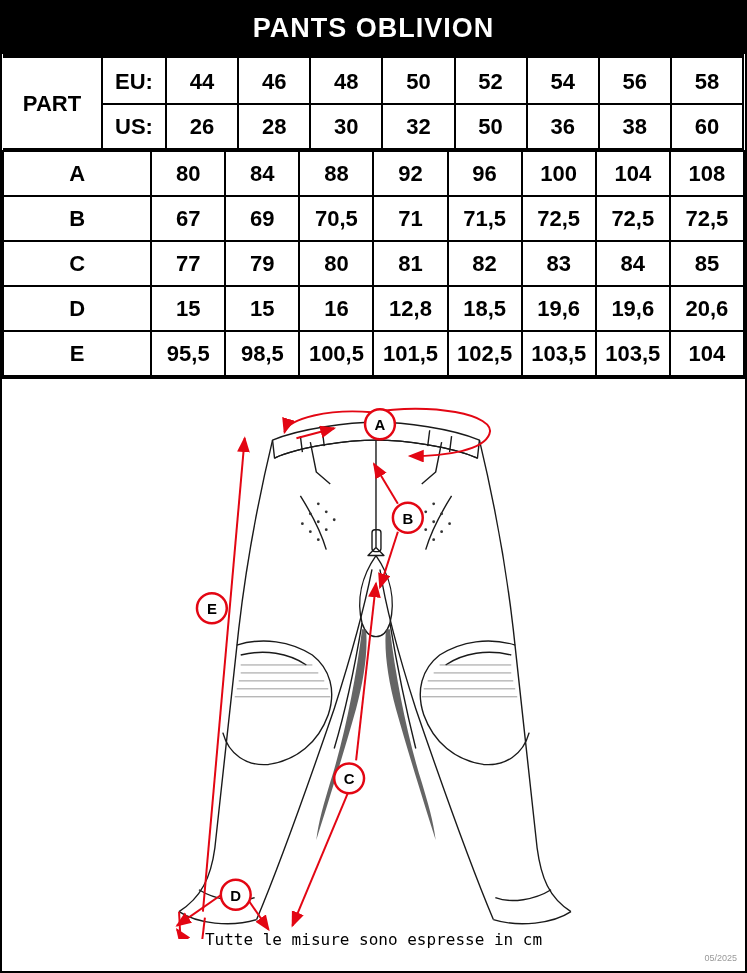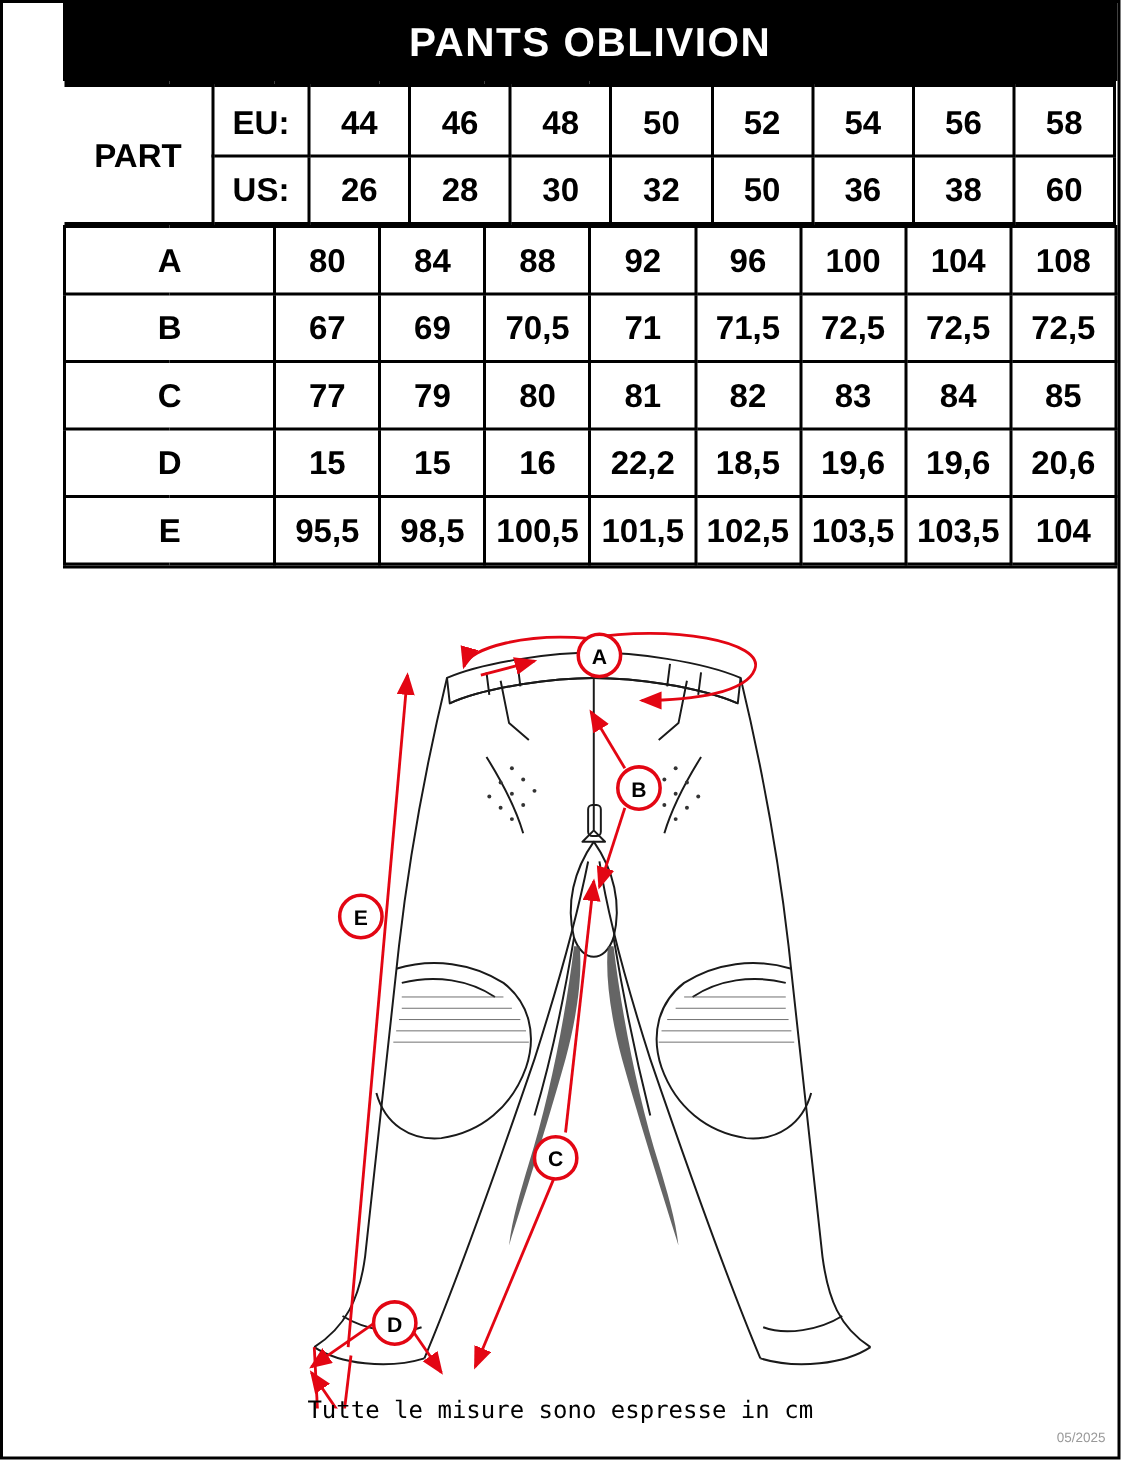--- a/index.html
+++ b/index.html
@@ -14,21 +14,20 @@
     color: #000000;
     overflow: hidden;
   }
   .sheet {
     width: 747px;
     height: 973px;
     position: relative;
     box-sizing: border-box;
     border: 2px solid #000;
     background: #fff;
-    padding-left: 40px;
   }
   
   .title-bar {
     background: #000;
     color: #fff;
     height: 52px;
     display: flex;
     align-items: center;
     justify-content: center;
     letter-spacing: 1px;
@@ -198,21 +197,21 @@
         <td class="col-size">82</td>
         <td class="col-size">83</td>
         <td class="col-size">84</td>
         <td class="col-size">85</td>
       </tr>
       <tr>
         <td class="part-label col-part" colspan="2">D</td>
         <td class="col-size">15</td>
         <td class="col-size">15</td>
         <td class="col-size">16</td>
-        <td class="col-size">22,2</td>
+        <td class="col-size">12,8</td>
         <td class="col-size">18,5</td>
         <td class="col-size">19,6</td>
         <td class="col-size">19,6</td>
         <td class="col-size">20,6</td>
       </tr>
       <tr>
         <td class="part-label col-part" colspan="2">E</td>
         <td class="col-size">95,5</td>
         <td class="col-size">98,5</td>
         <td class="col-size">100,5</td>

